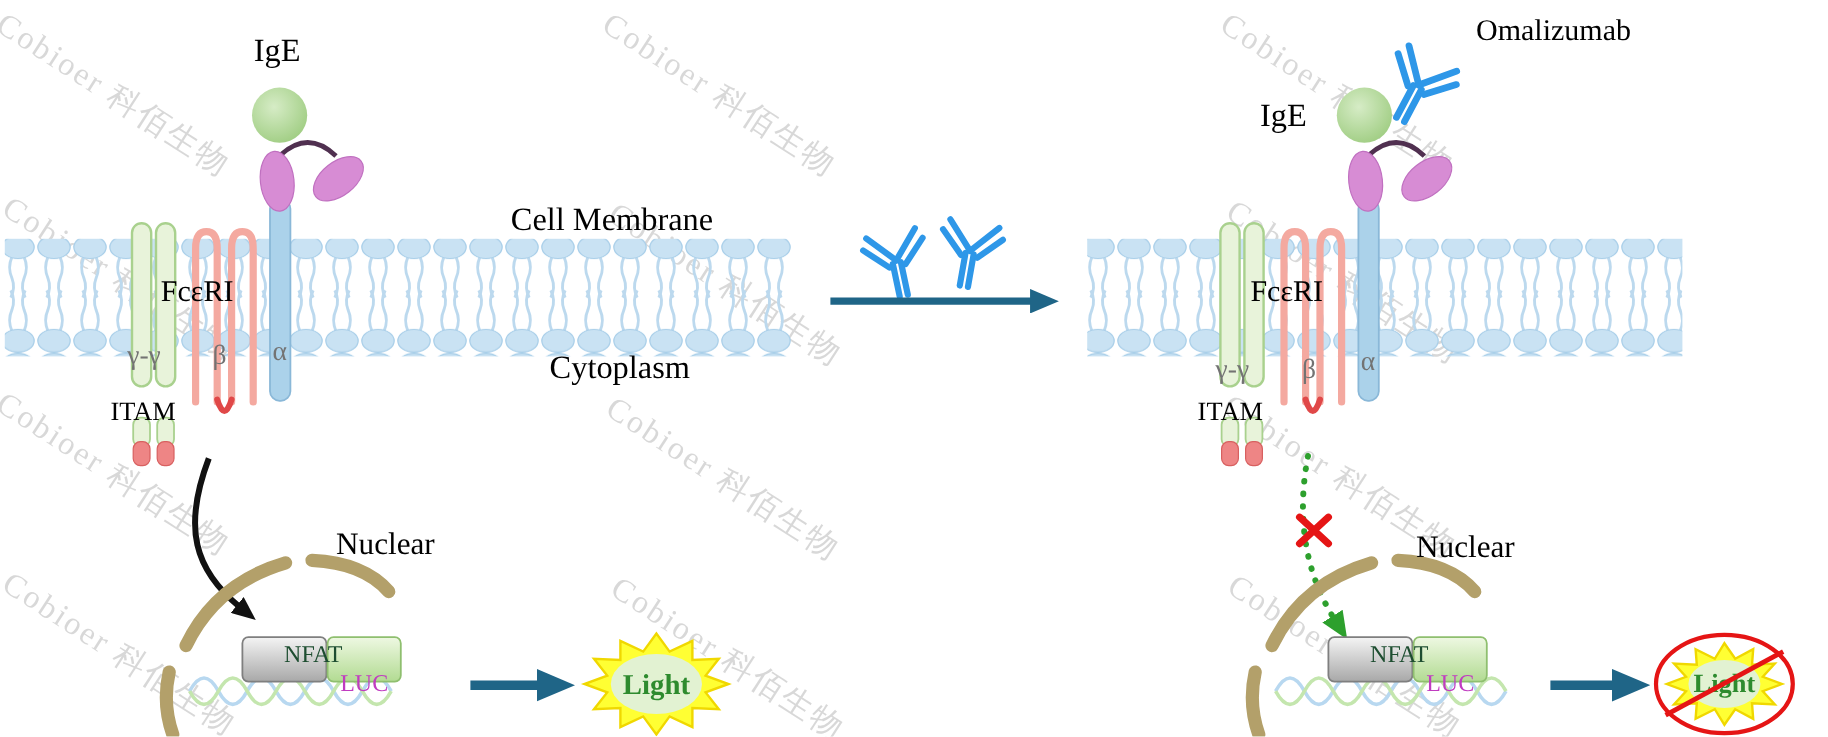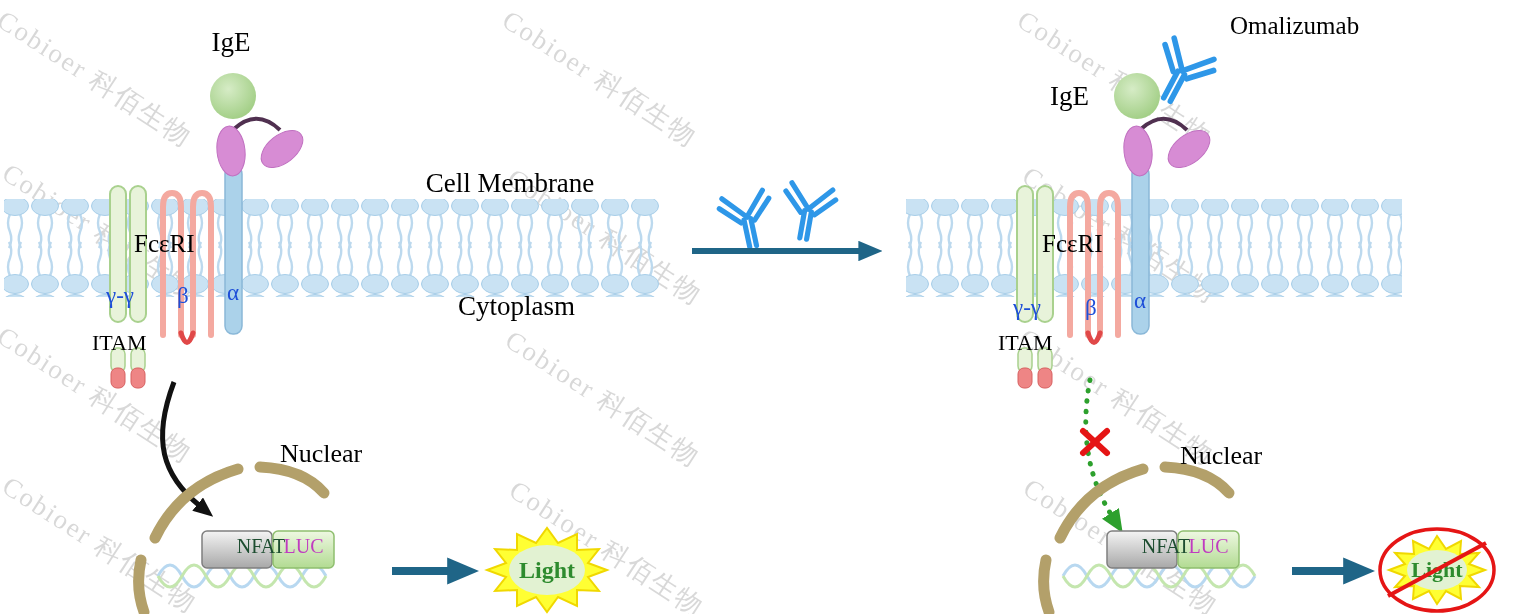--- a/index.html
+++ b/index.html
@@ -5,23 +5,23 @@
   html,body{margin:0;padding:0;background:#ffffff;}
   .canvas{position:relative;width:1523px;height:614px;background:#ffffff;overflow:hidden;
           font-family:"Liberation Serif", serif;}
   .wm{position:absolute;color:rgba(125,125,125,0.30);font-size:27px;letter-spacing:2px;
       white-space:nowrap;transform:rotate(33deg);transform-origin:left top;z-index:1;
       font-family:"Liberation Serif", serif;}
   svg.art{position:absolute;left:0;top:0;z-index:2;}
   .lbl{position:absolute;z-index:3;color:#000;line-height:1.05;white-space:nowrap;
        font-family:"Liberation Serif", serif;text-align:right;}
   .b{font-weight:normal;}
-  .green{color:#1d4ed8;}
+  .green{color:#737373;}
   .nfat-t{color:#1d4d30;margin-left:24px;}
-  .luc-t{color:#c03cc0;}
+  .luc-t{color:#c03cc0;margin-top:24px;}
   .ctr{text-align:center;}
   .light-text{font:bold 24px "Liberation Serif", serif;}
   .light-text-sm{font:bold 22px "Liberation Serif", serif;}
 </style>
 </head>
 <body>
 
 <div class="canvas">
 
   <div class="wm" style="left:10px;top:2px">Cobioer 科佰生物</div>

